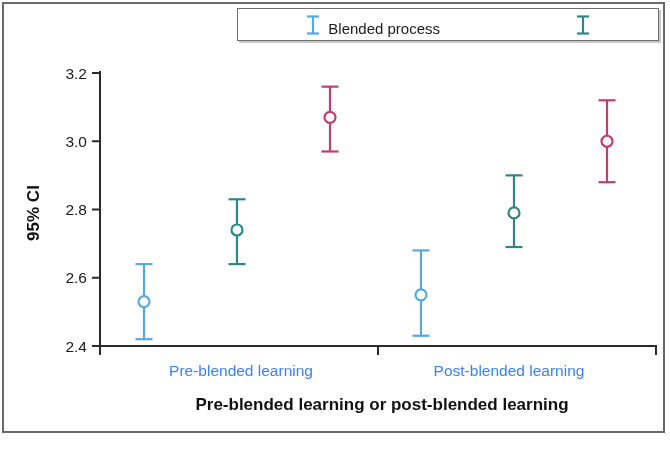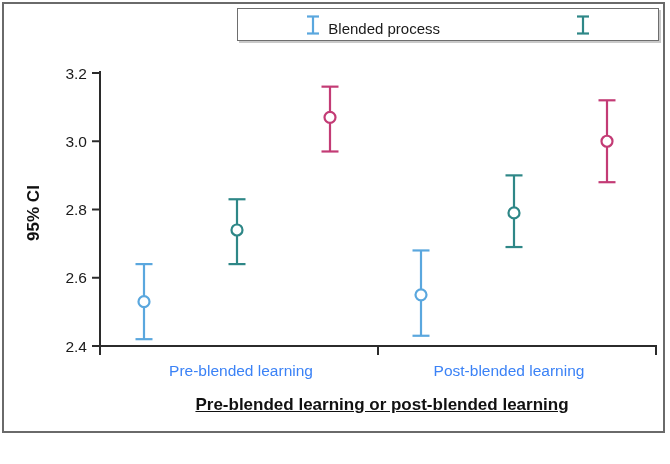--- a/index.html
+++ b/index.html
@@ -20,21 +20,21 @@
   }
   .legend-item{display:flex;align-items:flex-end;gap:7px;}
   .legend-item .label{font-size:15px;color:#1a1a1a;white-space:nowrap;}
   .ylabel{
     position:absolute;left:30px;top:209px;
     transform:translate(-50%,-50%) rotate(-90deg);
     font-size:17px;font-weight:bold;white-space:nowrap;color:#111;
   }
   .xlabel{
     position:absolute;left:378px;top:401px;transform:translate(-50%,-50%);
-    font-size:17px;font-weight:bold;white-space:nowrap;color:#111;text-decoration:underline;
+    font-size:17px;font-weight:bold;white-space:nowrap;color:#111;
   }
   .cat-label{
     position:absolute;top:358px;transform:translateX(-50%);
     font-size:15.5px;color:#3b82f6;white-space:nowrap;
   }
   .cat-0{left:237px;}
   .cat-1{left:498px;margin-left:7px;}
   .caption{
     position:absolute;left:2px;top:440px;font-size:15.5px;color:#2b2b2b;white-space:nowrap;
   }

